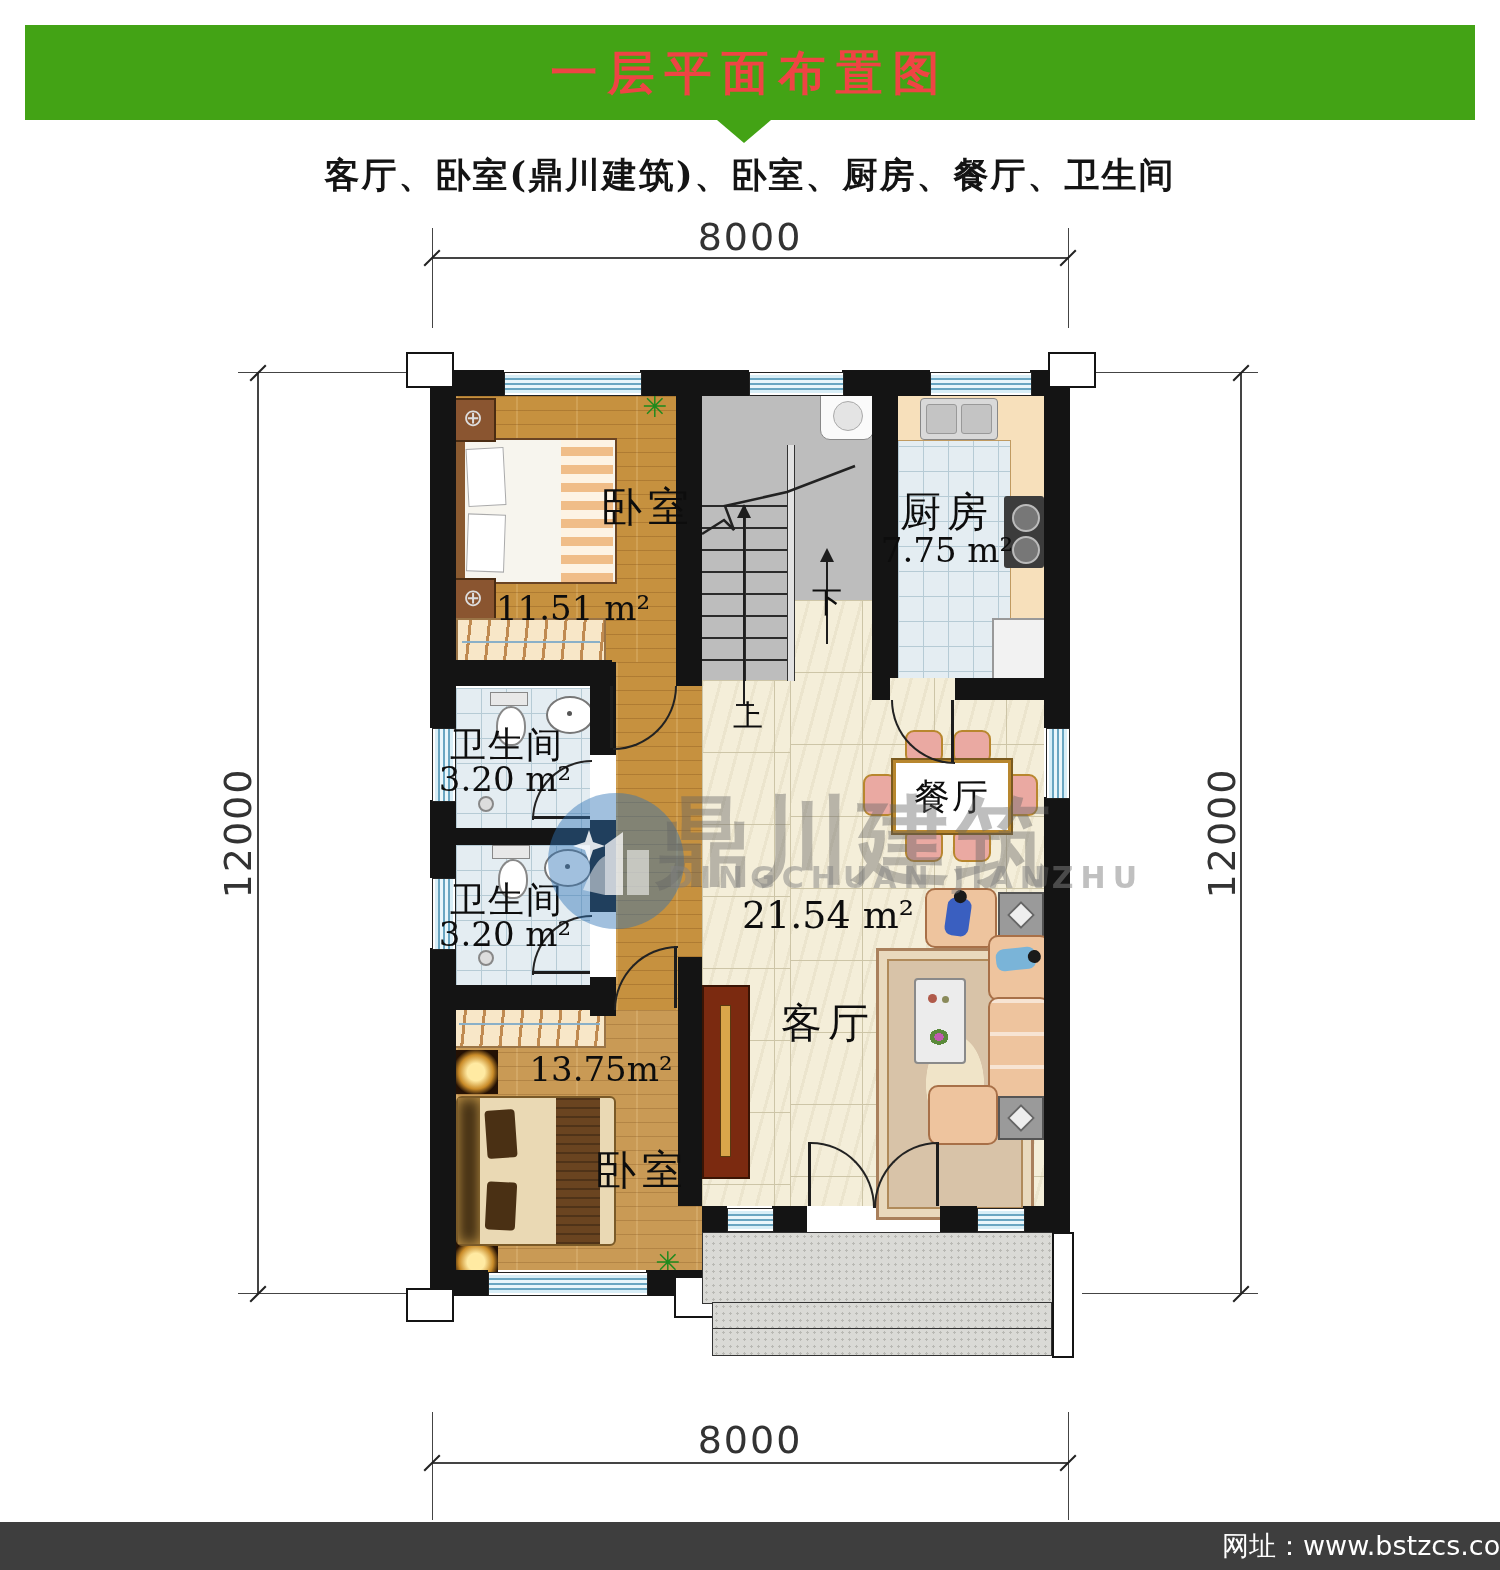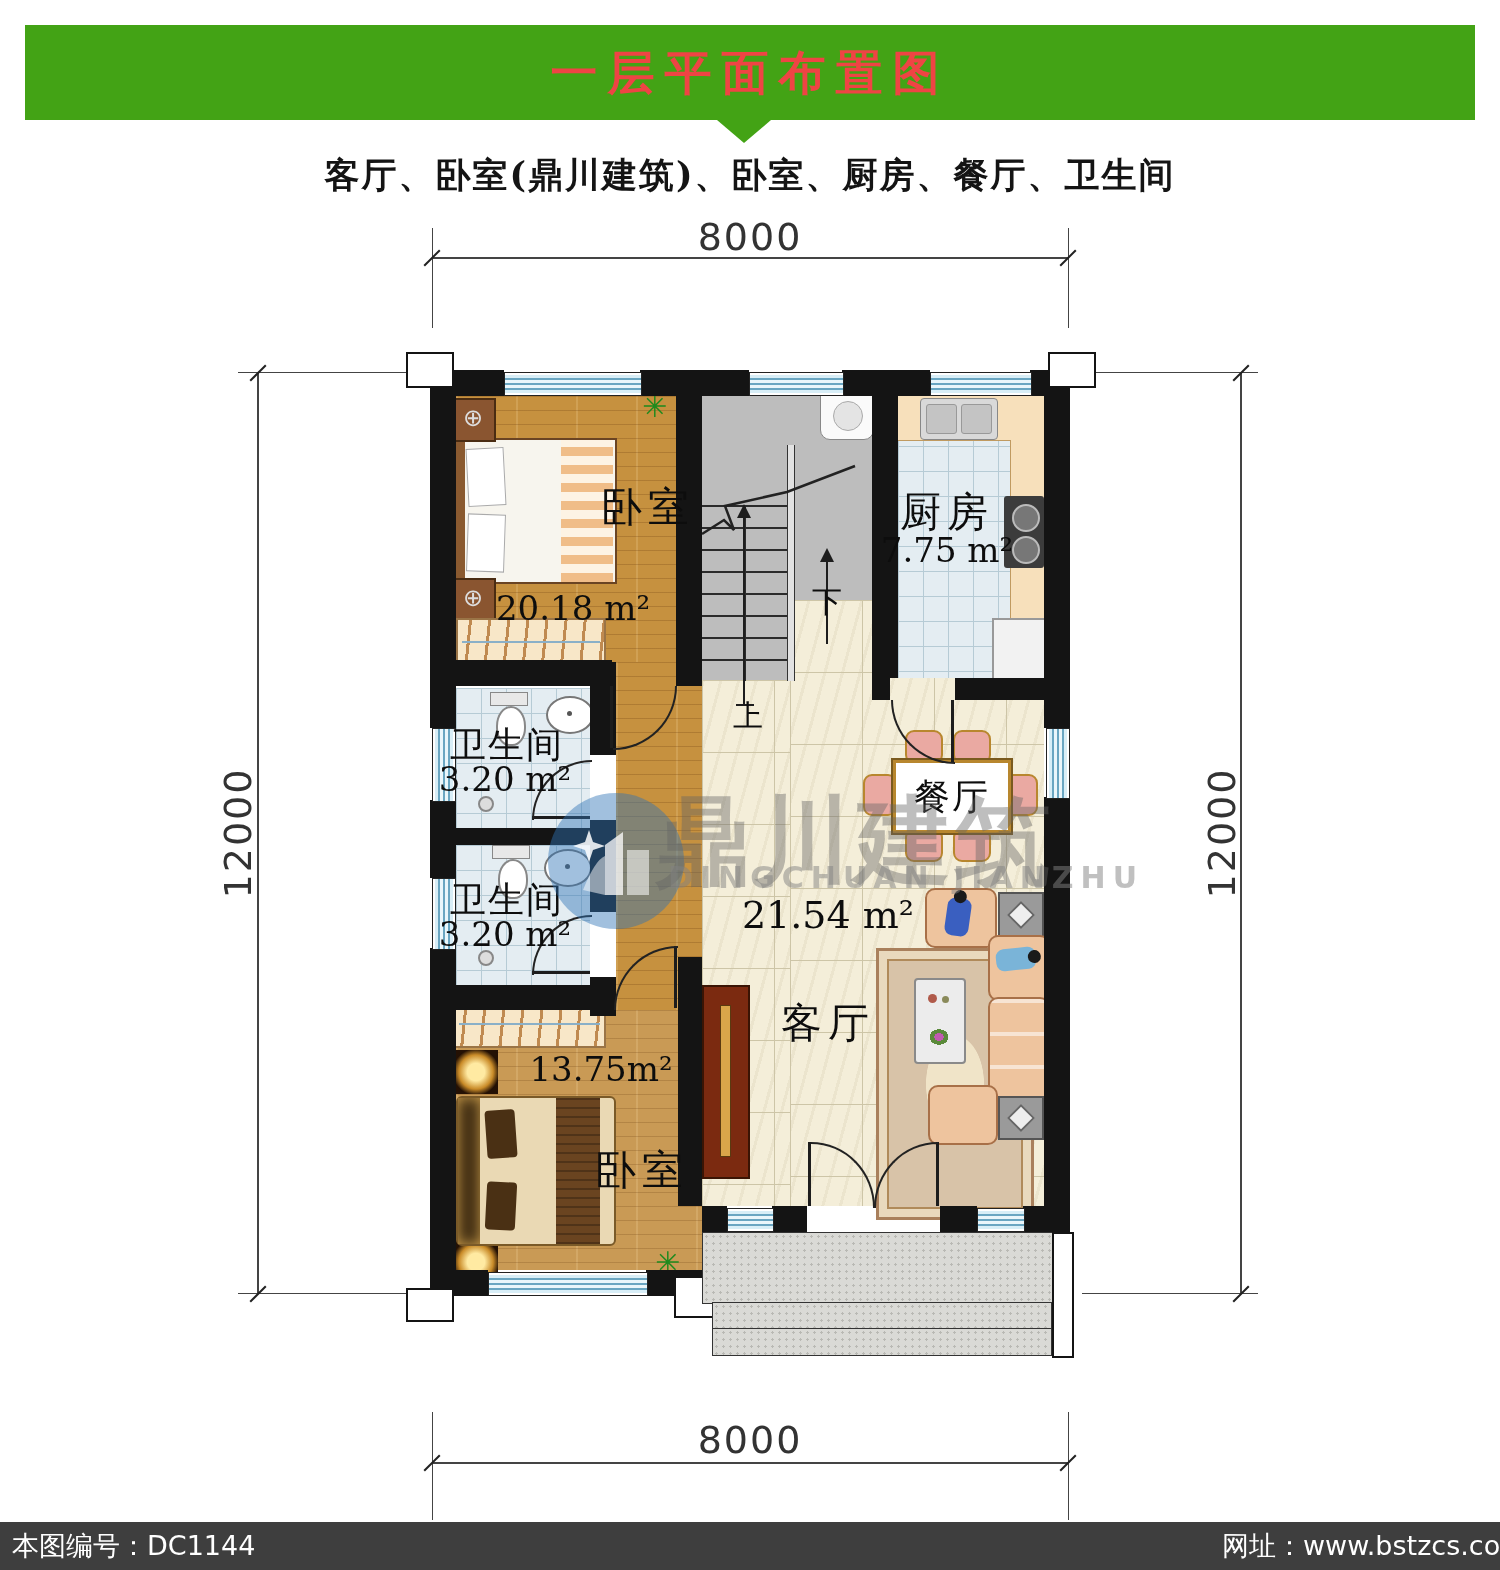--- a/index.html
+++ b/index.html
@@ -303,21 +303,21 @@
 <div class="arc tr" style="left:811px;top:1142px;width:62px;height:64px;"></div>
 <div class="leaf" style="left:936px;top:1142px;width:3px;height:64px;"></div>
 <div class="arc tl" style="left:874px;top:1142px;width:62px;height:64px;"></div>
 
 <div class="abs porch" style="left:702px;top:1232px;width:358px;height:70px;"></div>
 <div class="abs porch" style="left:712px;top:1302px;width:338px;height:26px;"></div>
 <div class="abs porch" style="left:712px;top:1328px;width:338px;height:26px;"></div>
 <div class="corner" style="left:1052px;top:1232px;width:18px;height:122px;"></div>
 
 <div class="roomlbl cn" style="left:648px;top:507px;">卧室</div>
-<div class="roomlbl area" style="left:573px;top:608px;">20.18 m²</div>
+<div class="roomlbl area" style="left:573px;top:608px;">11.51 m²</div>
 <div class="roomlbl cn" style="left:947px;top:512px;">厨房</div>
 <div class="roomlbl area" style="left:947px;top:550px;">7.75 m²</div>
 <div class="roomlbl small-cn" style="left:507px;top:745px;">卫生间</div>
 <div class="roomlbl area" style="left:505px;top:779px;">3.20 m²</div>
 <div class="roomlbl small-cn" style="left:507px;top:900px;">卫生间</div>
 <div class="roomlbl area" style="left:505px;top:934px;">3.20 m²</div>
 <div class="roomlbl area" style="left:828px;top:915px;font-size:38px;">21.54 m²</div>
 <div class="roomlbl cn" style="left:828px;top:1023px;">客厅</div>
 <div class="roomlbl area" style="left:601px;top:1069px;">13.75m²</div>
 <div class="roomlbl cn" style="left:642px;top:1170px;">卧室</div>
@@ -328,15 +328,14 @@
   <circle cx="71" cy="71" r="68" fill="#2f74b5" opacity="0.45"></circle>
   <path d="M60 105 L60 55 L78 42 L78 105 Z" fill="#ffffff" opacity="0.75"></path>
   <rect x="82" y="60" width="22" height="45" fill="#ffffff" opacity="0.55"></rect>
   <path d="M38 100 Q50 70 60 66 L60 105 Z" fill="#ffffff" opacity="0.5"></path>
   <path d="M44 40 l4 12 12 4 -12 4 -4 12 -4 -12 -12 -4 12 -4 Z" fill="#ffffff" opacity="0.85"></path>
 </svg>
 <div class="abs" id="wm-cn">鼎川建筑</div>
 <div class="abs" id="wm-en">DINGCHUAN JIANZHU</div>
 
 <div class="abs" id="footer">
-  <span style="left:12px;">本图编号：DC1144</span>
   <span style="left:1222px;">网址：www.bstzcs.com</span>
 </div>
 
 </body></html>

